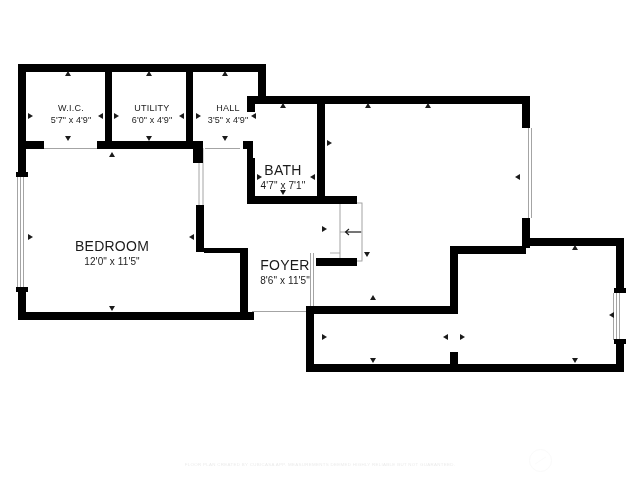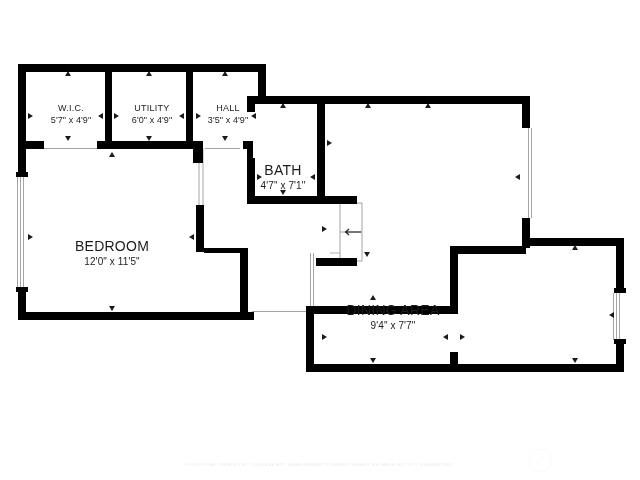--- a/index.html
+++ b/index.html
@@ -270,24 +270,24 @@
     <span class="room-name">BATH</span>
     <span class="room-dims">4'7" x 7'1"</span>
   </div>
 
 
   <div class="room-label" style="left:112px; top:253px;">
     <span class="room-name">BEDROOM</span>
     <span class="room-dims">12'0" x 11'5"</span>
   </div>
 
-
-  <div class="room-label" style="left:393px; top:317px;">
-    <span class="room-name">DINING AREA</span>
-    <span class="room-dims">9'4" x 7'7"</span>
-  </div>
+  <div class="room-label" style="left:285px; top:272px;">
+    <span class="room-name">FOYER</span>
+    <span class="room-dims">8'6" x 11'5"</span>
+  </div>
+
 
 
   <div class="footer-note">FLOOR PLAN CREATED BY CUBICASA APP. MEASUREMENTS DEEMED HIGHLY RELIABLE BUT NOT GUARANTEED.</div>
 
   <div class="watermark"></div>
 
 </div>
 
 </body></html>

